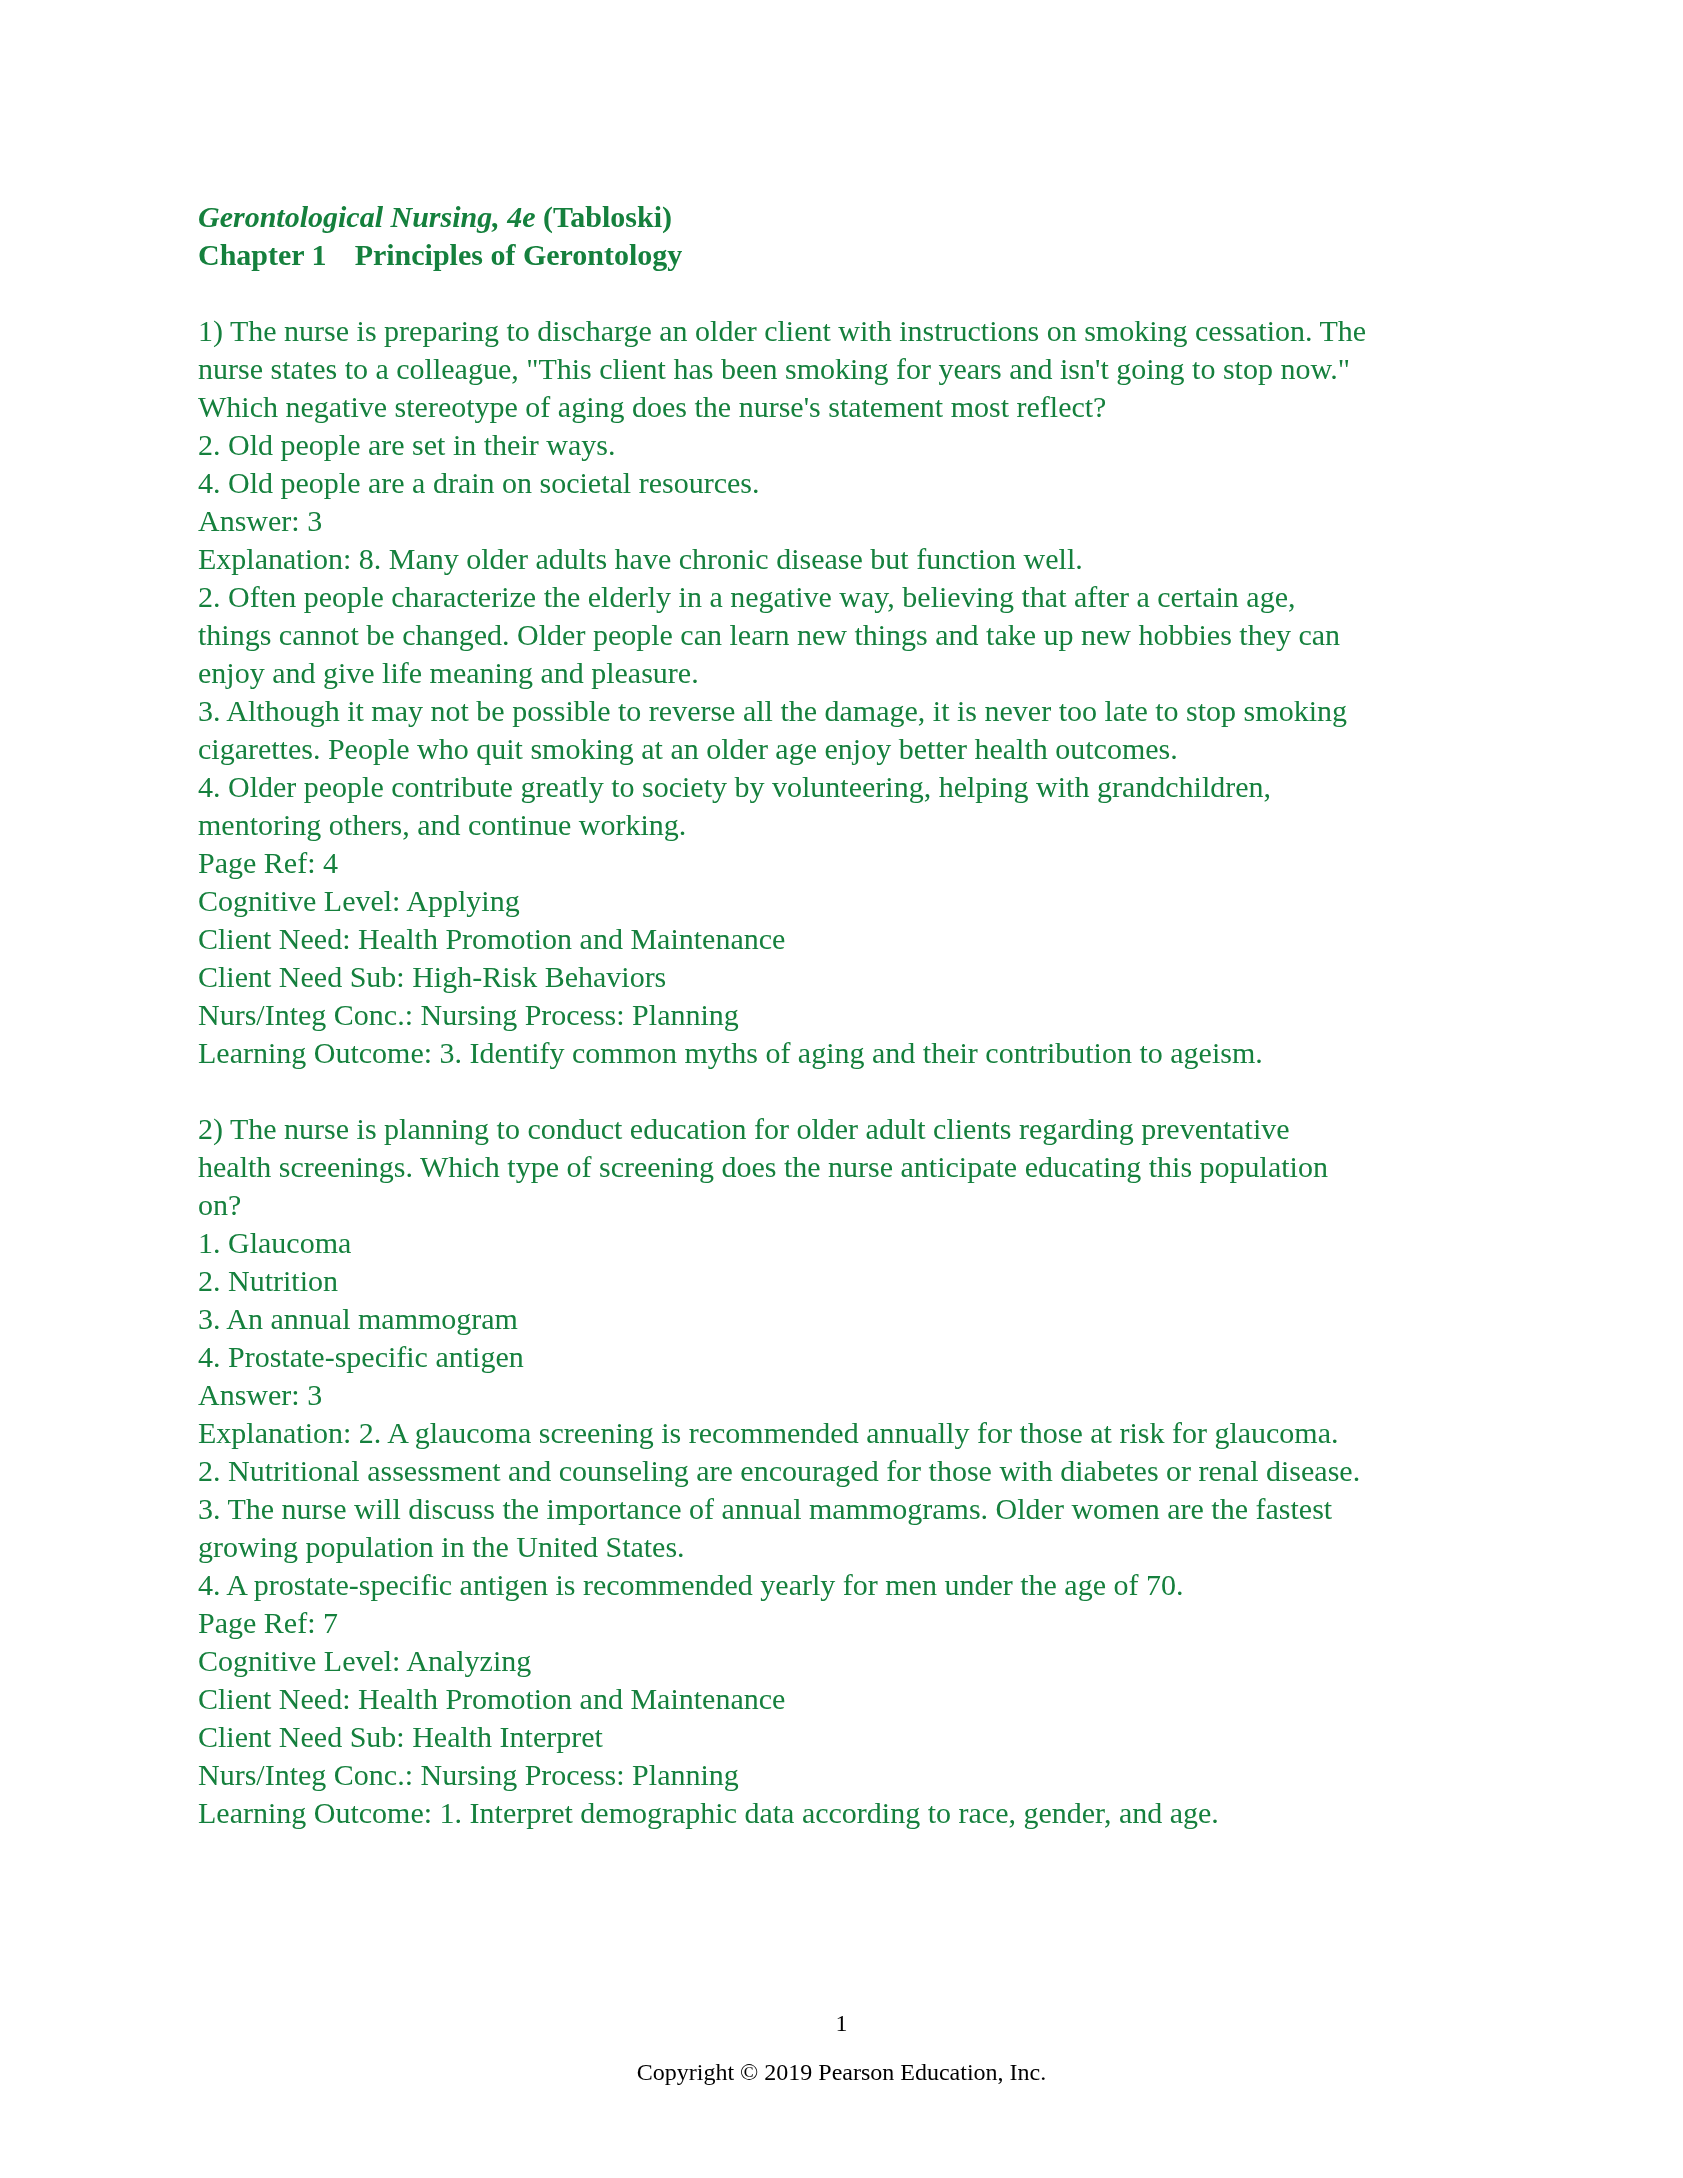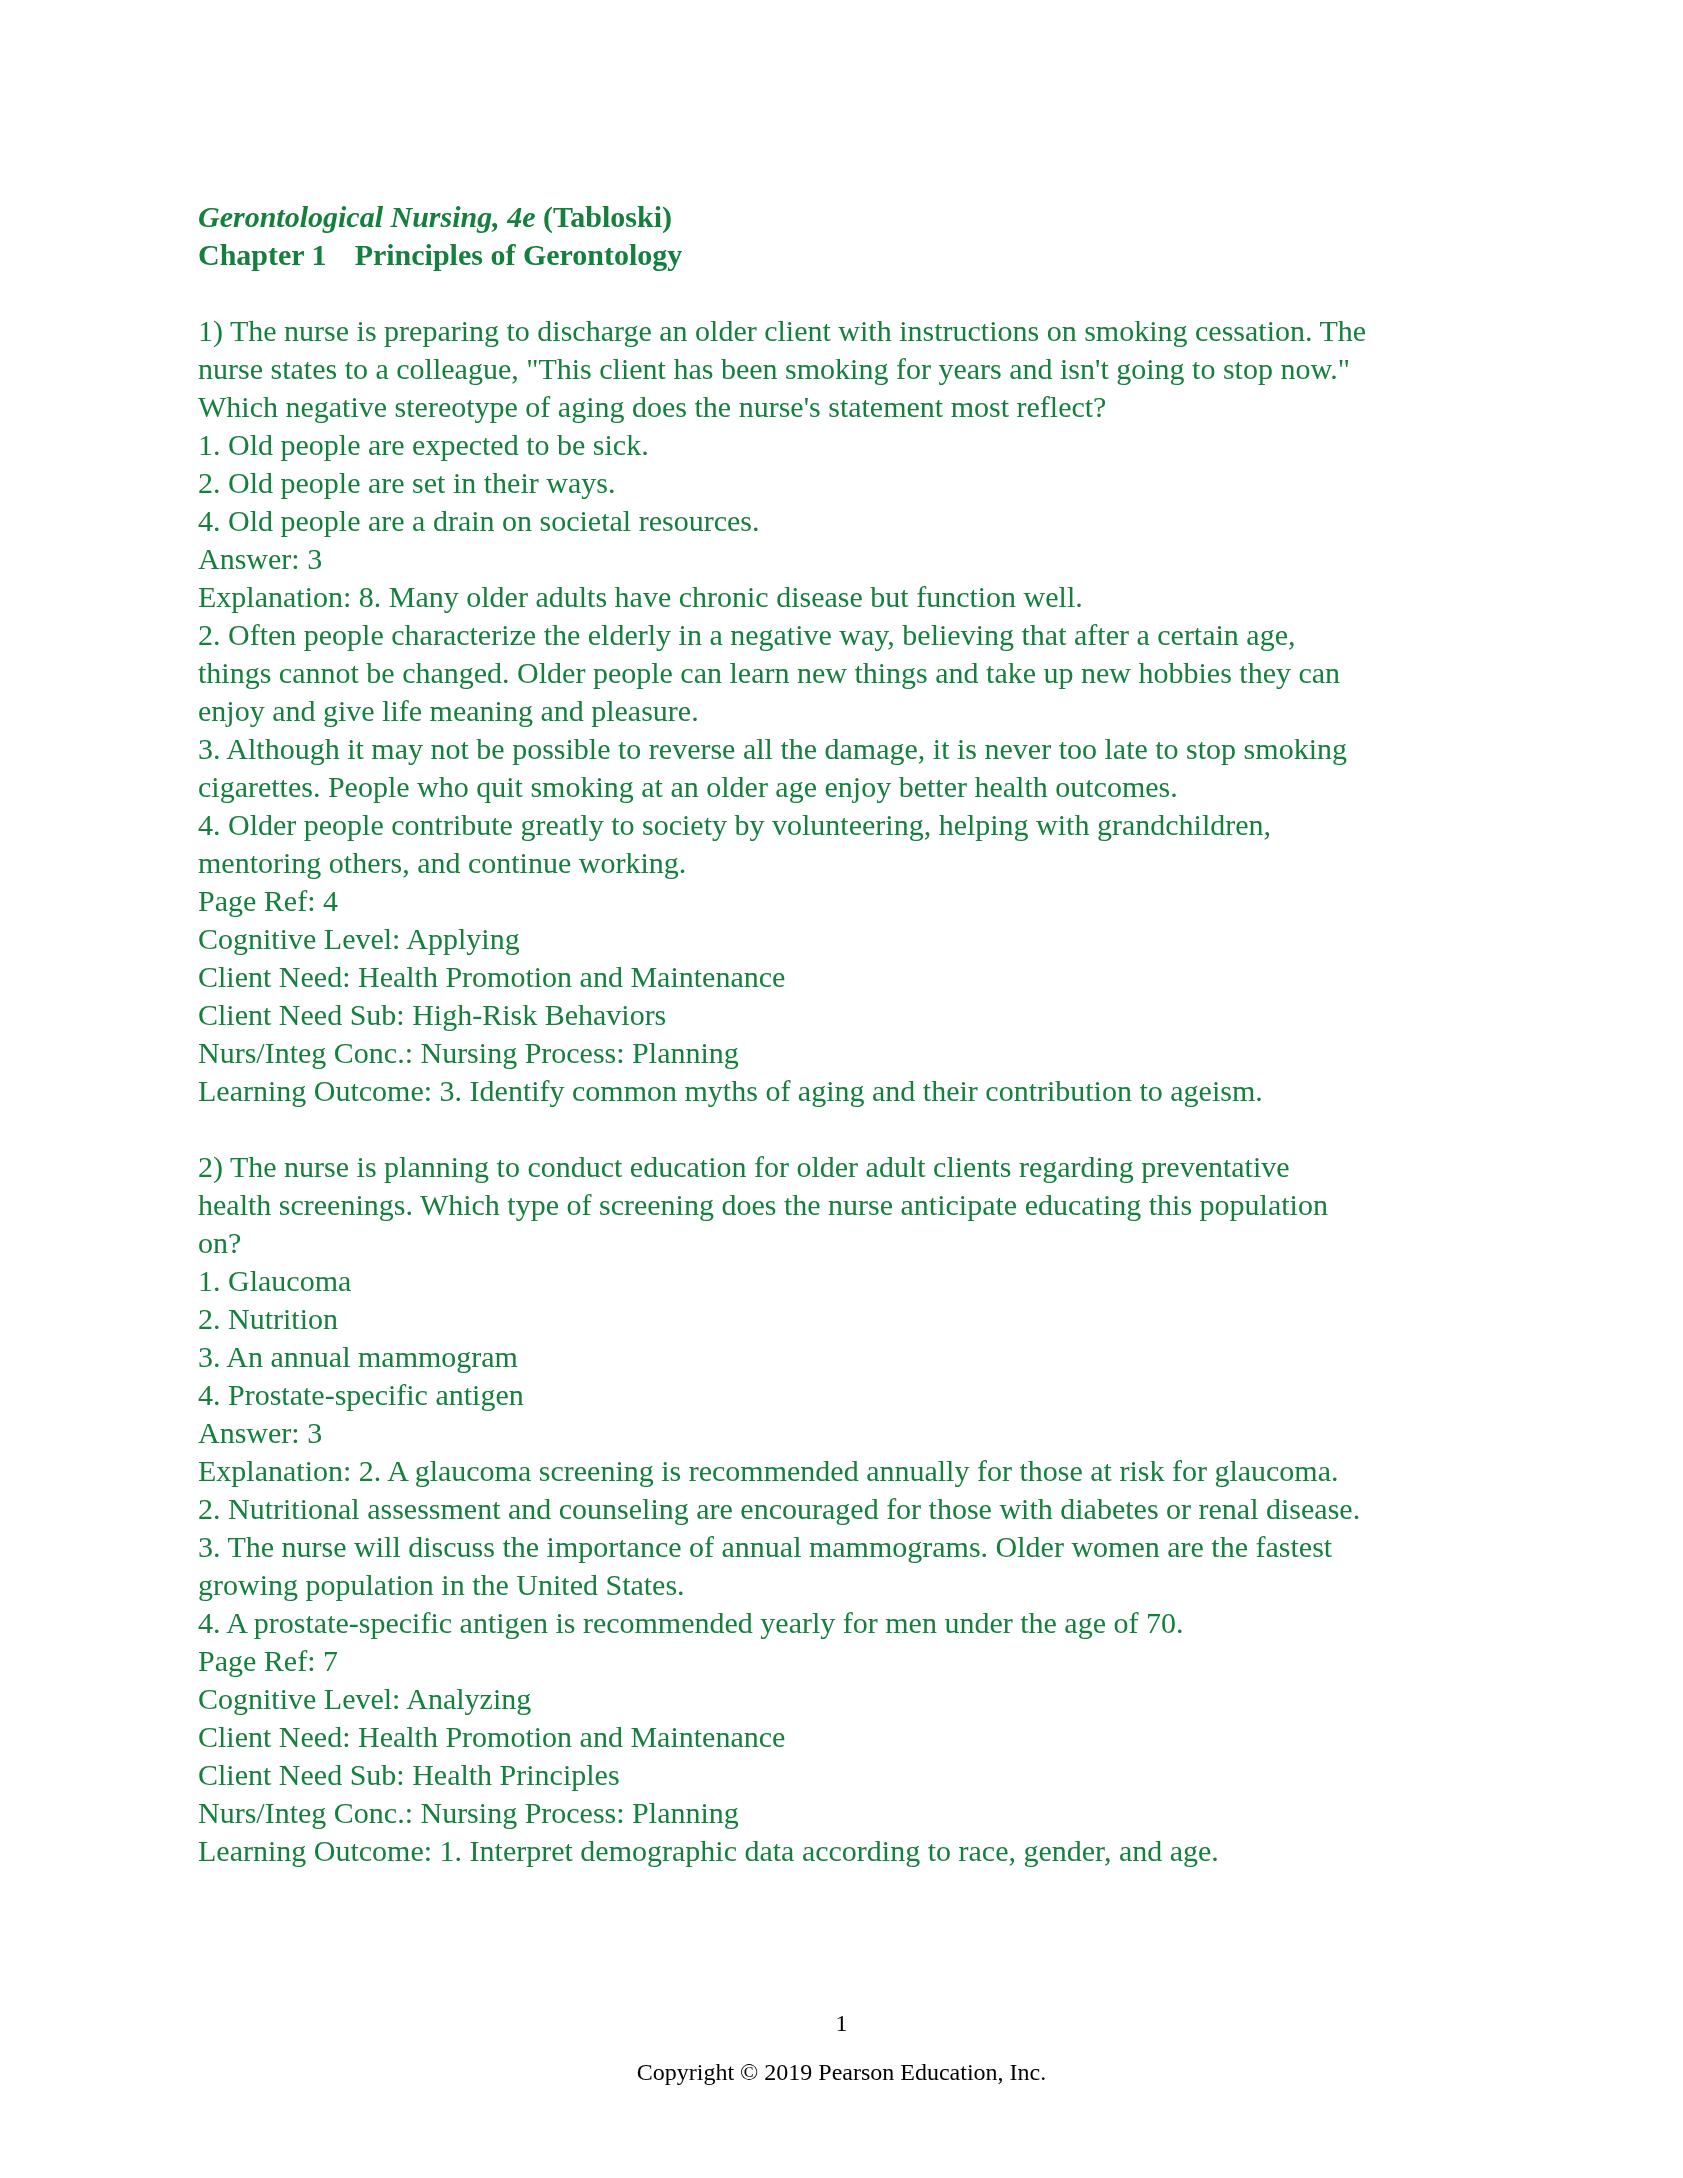--- a/index.html
+++ b/index.html
@@ -30,21 +30,20 @@
   </div>
   <div class="line bold">
     <span>Chapter 1</span><span style="display:inline-block;width:28px;"></span><span>Principles of Gerontology</span>
   </div>
   <div class="gap"></div>
 
   <div>
     <div class="line">1) The nurse is preparing to discharge an older client with instructions on smoking cessation. The</div>
     <div class="line">nurse states to a colleague, "This client has been smoking for years and isn't going to stop now."</div>
     <div class="line">Which negative stereotype of aging does the nurse's statement most reflect?</div>
-    <div class="line">1. Old people are expected to be sick.</div>
     <div class="line">2. Old people are set in their ways.</div>
     <div class="line">4. Old people are a drain on societal resources.</div>
     <div class="line">Answer:  3</div>
     <div class="line">Explanation:  8. Many older adults have chronic disease but function well.</div>
     <div class="line">2. Often people characterize the elderly in a negative way, believing that after a certain age,</div>
     <div class="line">things cannot be changed. Older people can learn new things and take up new hobbies they can</div>
     <div class="line">enjoy and give life meaning and pleasure.</div>
     <div class="line">3. Although it may not be possible to reverse all the damage, it is never too late to stop smoking</div>
     <div class="line">cigarettes. People who quit smoking at an older age enjoy better health outcomes.</div>
     <div class="line">4. Older people contribute greatly to society by volunteering, helping with grandchildren,</div>
@@ -68,21 +67,21 @@
     <div class="line">4. Prostate-specific antigen</div>
     <div class="line">Answer:  3</div>
     <div class="line">Explanation:  2. A glaucoma screening is recommended annually for those at risk for glaucoma.</div>
     <div class="line">2. Nutritional assessment and counseling are encouraged for those with diabetes or renal disease.</div>
     <div class="line">3. The nurse will discuss the importance of annual mammograms. Older women are the fastest</div>
     <div class="line">growing population in the United States.</div>
     <div class="line">4. A prostate-specific antigen is recommended yearly for men under the age of 70.</div>
     <div class="line">Page Ref: 7</div>
     <div class="line">Cognitive Level:  Analyzing</div>
     <div class="line">Client Need:  Health Promotion and Maintenance</div>
-    <div class="line">Client Need Sub:  Health Principles</div>
+    <div class="line">Client Need Sub:  Health Interpret</div>
     <div class="line">Nurs/Integ Conc.:  Nursing Process: Planning</div>
     <div class="line">Learning Outcome:  1. Interpret demographic data according to race, gender, and age.</div>
   </div>
 </div>
 
 <div class="footer page-num">1</div>
 <div class="footer copyright">Copyright © 2019 Pearson Education, Inc.</div>
 
 
 </body></html>

